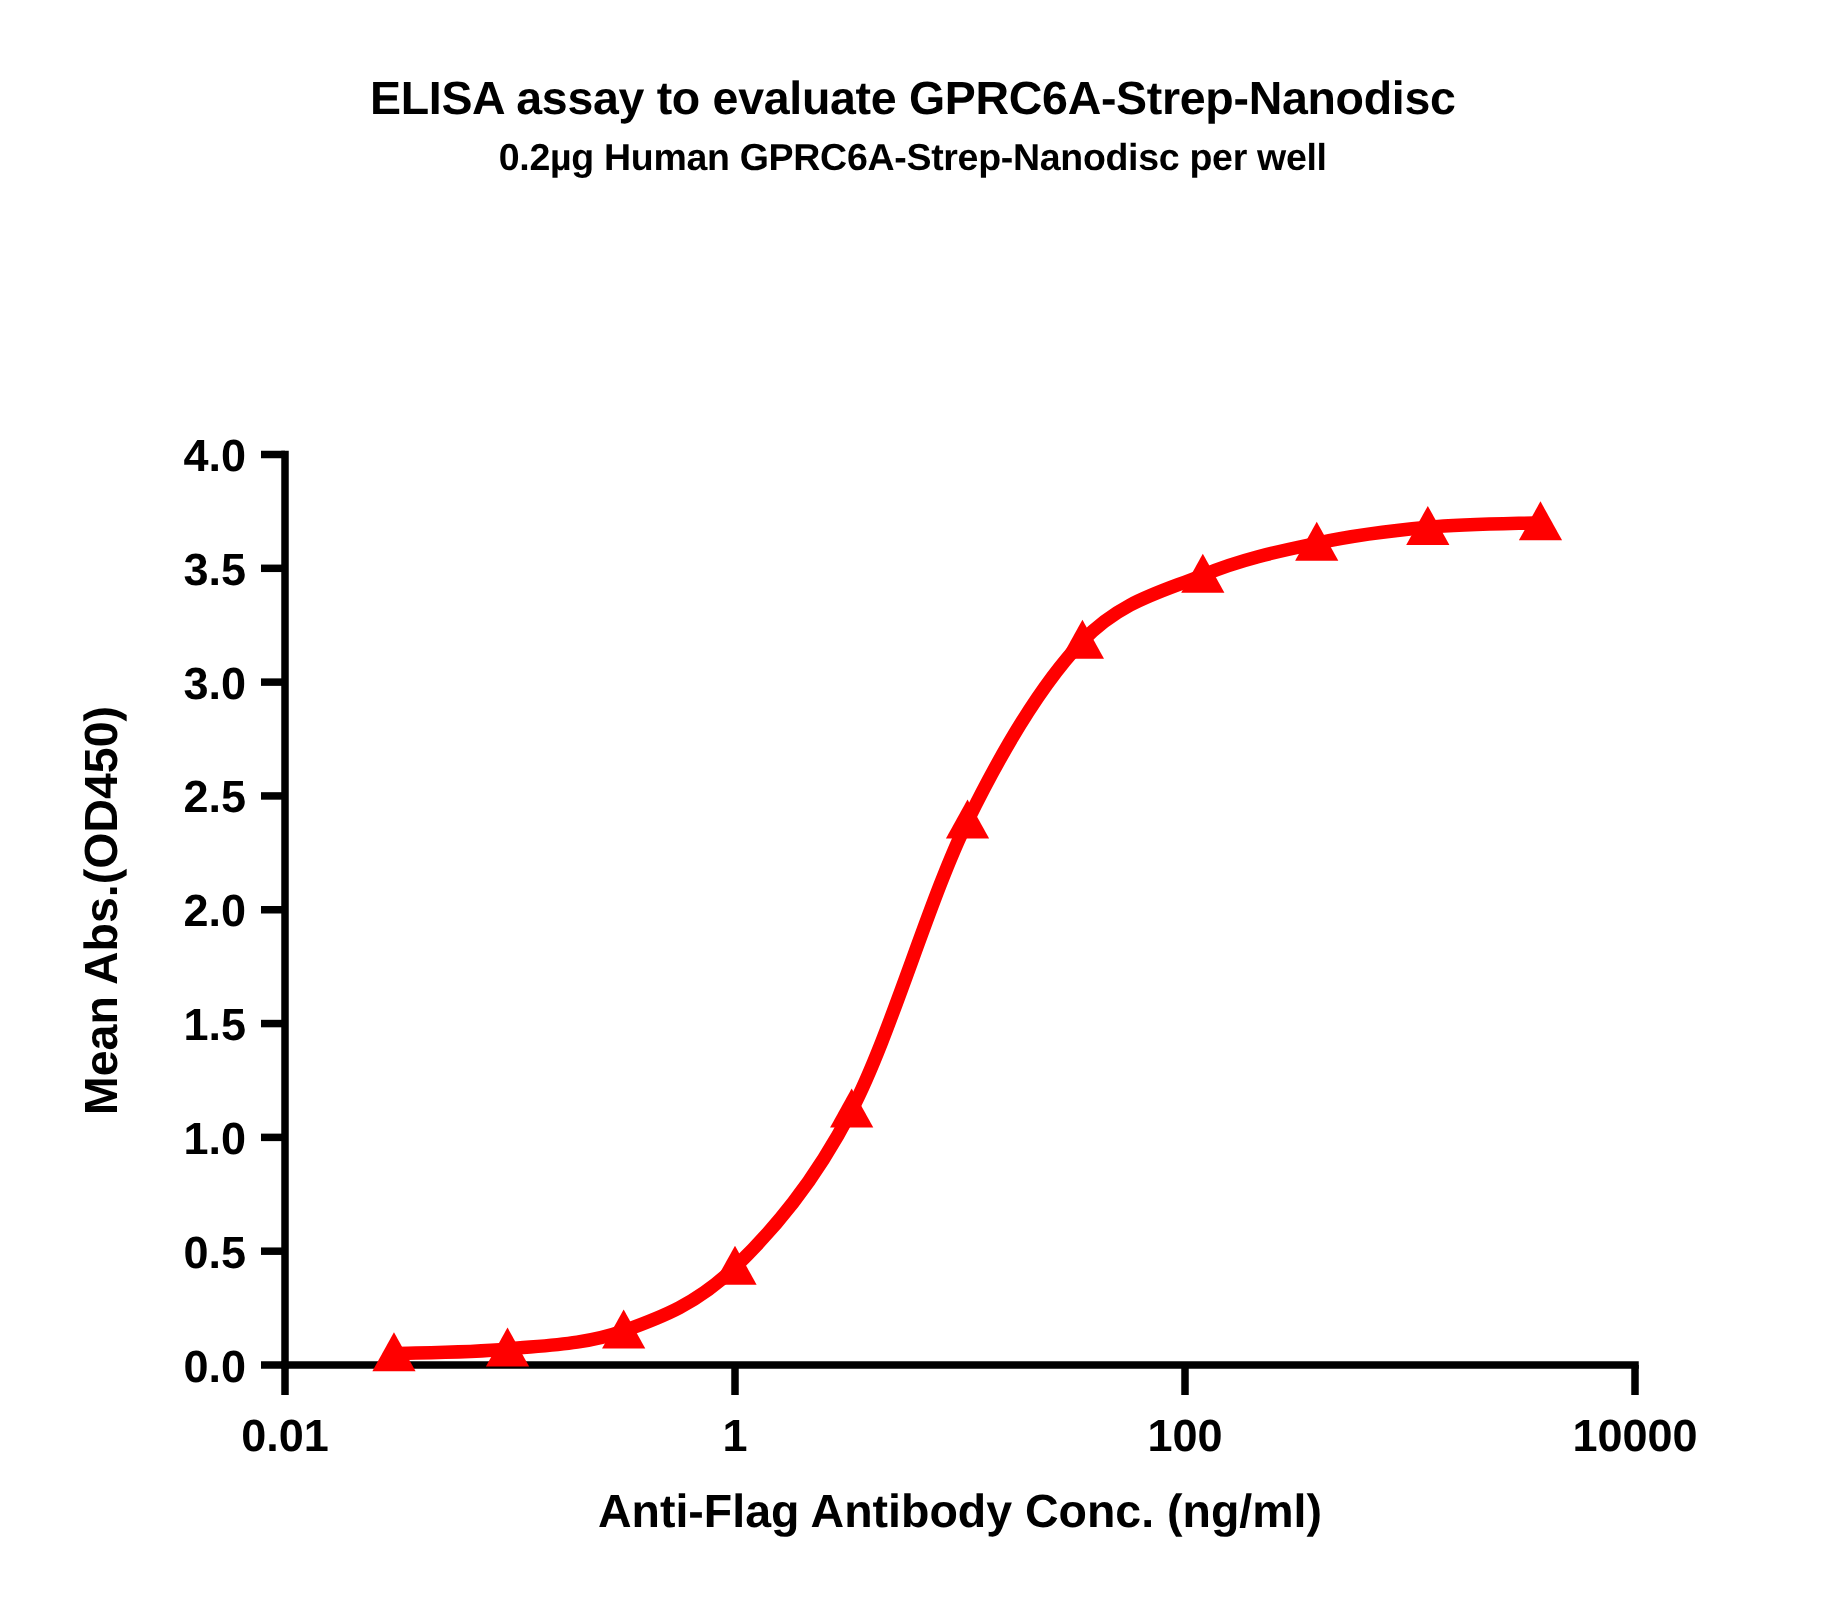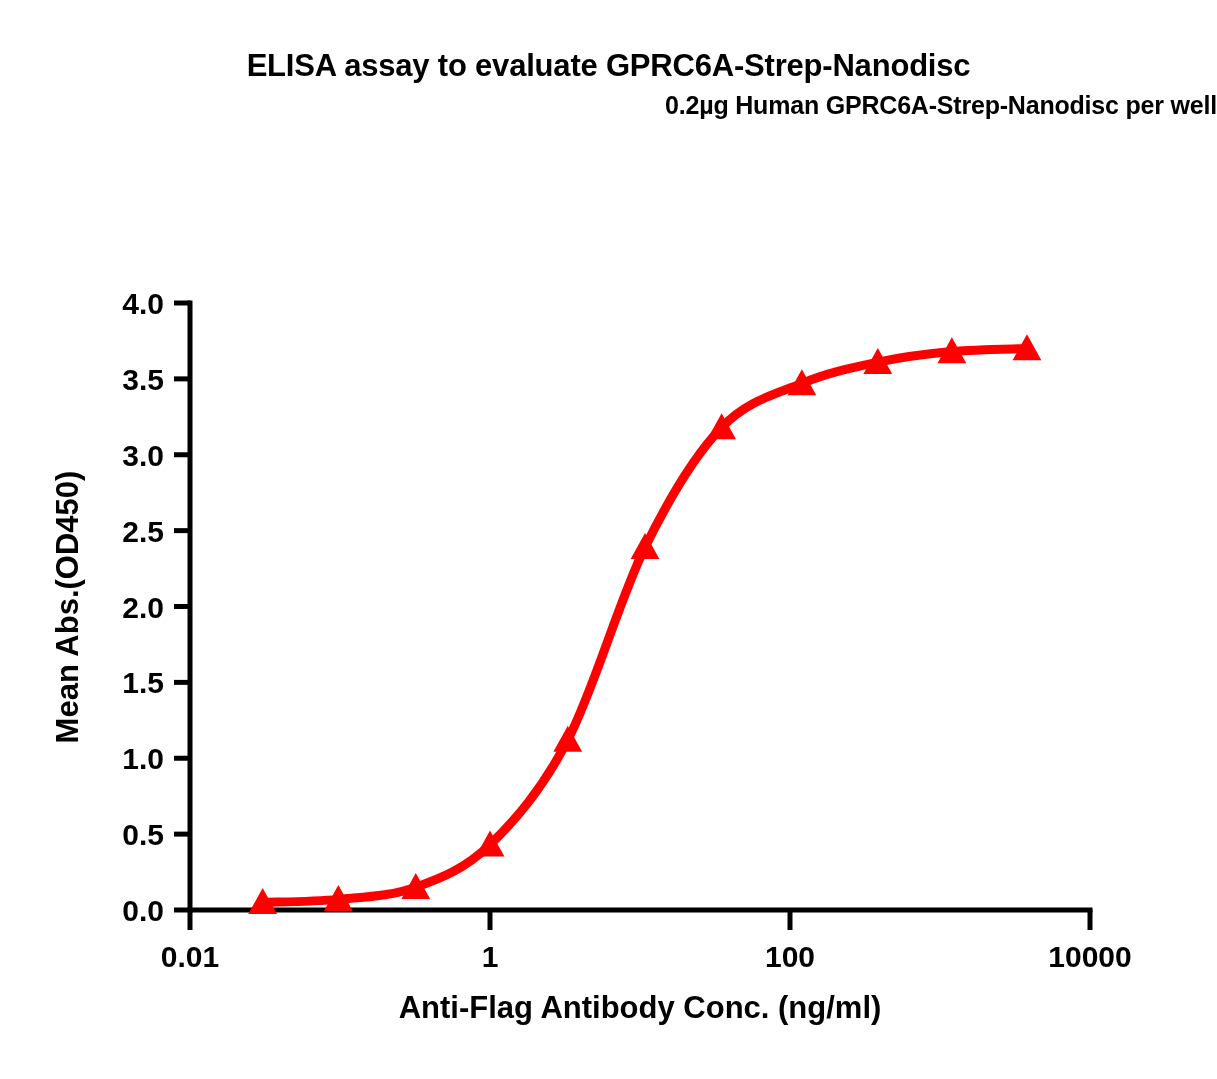--- a/index.html
+++ b/index.html
@@ -33,21 +33,20 @@
     line-height: 1.15;
     white-space: nowrap;
   }
   .title-sub {
     font-size: 25px;
     font-weight: bold;
     letter-spacing: -0.2px;
     line-height: 1.2;
     margin-top: 6px;
     white-space: nowrap;
-    text-align: right;
   }
   #plot-svg {
     position: absolute;
     left: 0;
     top: 0;
   }
   .tick-label {
     font-family: "Liberation Sans", sans-serif;
     font-size: 30px;
     font-weight: bold;

